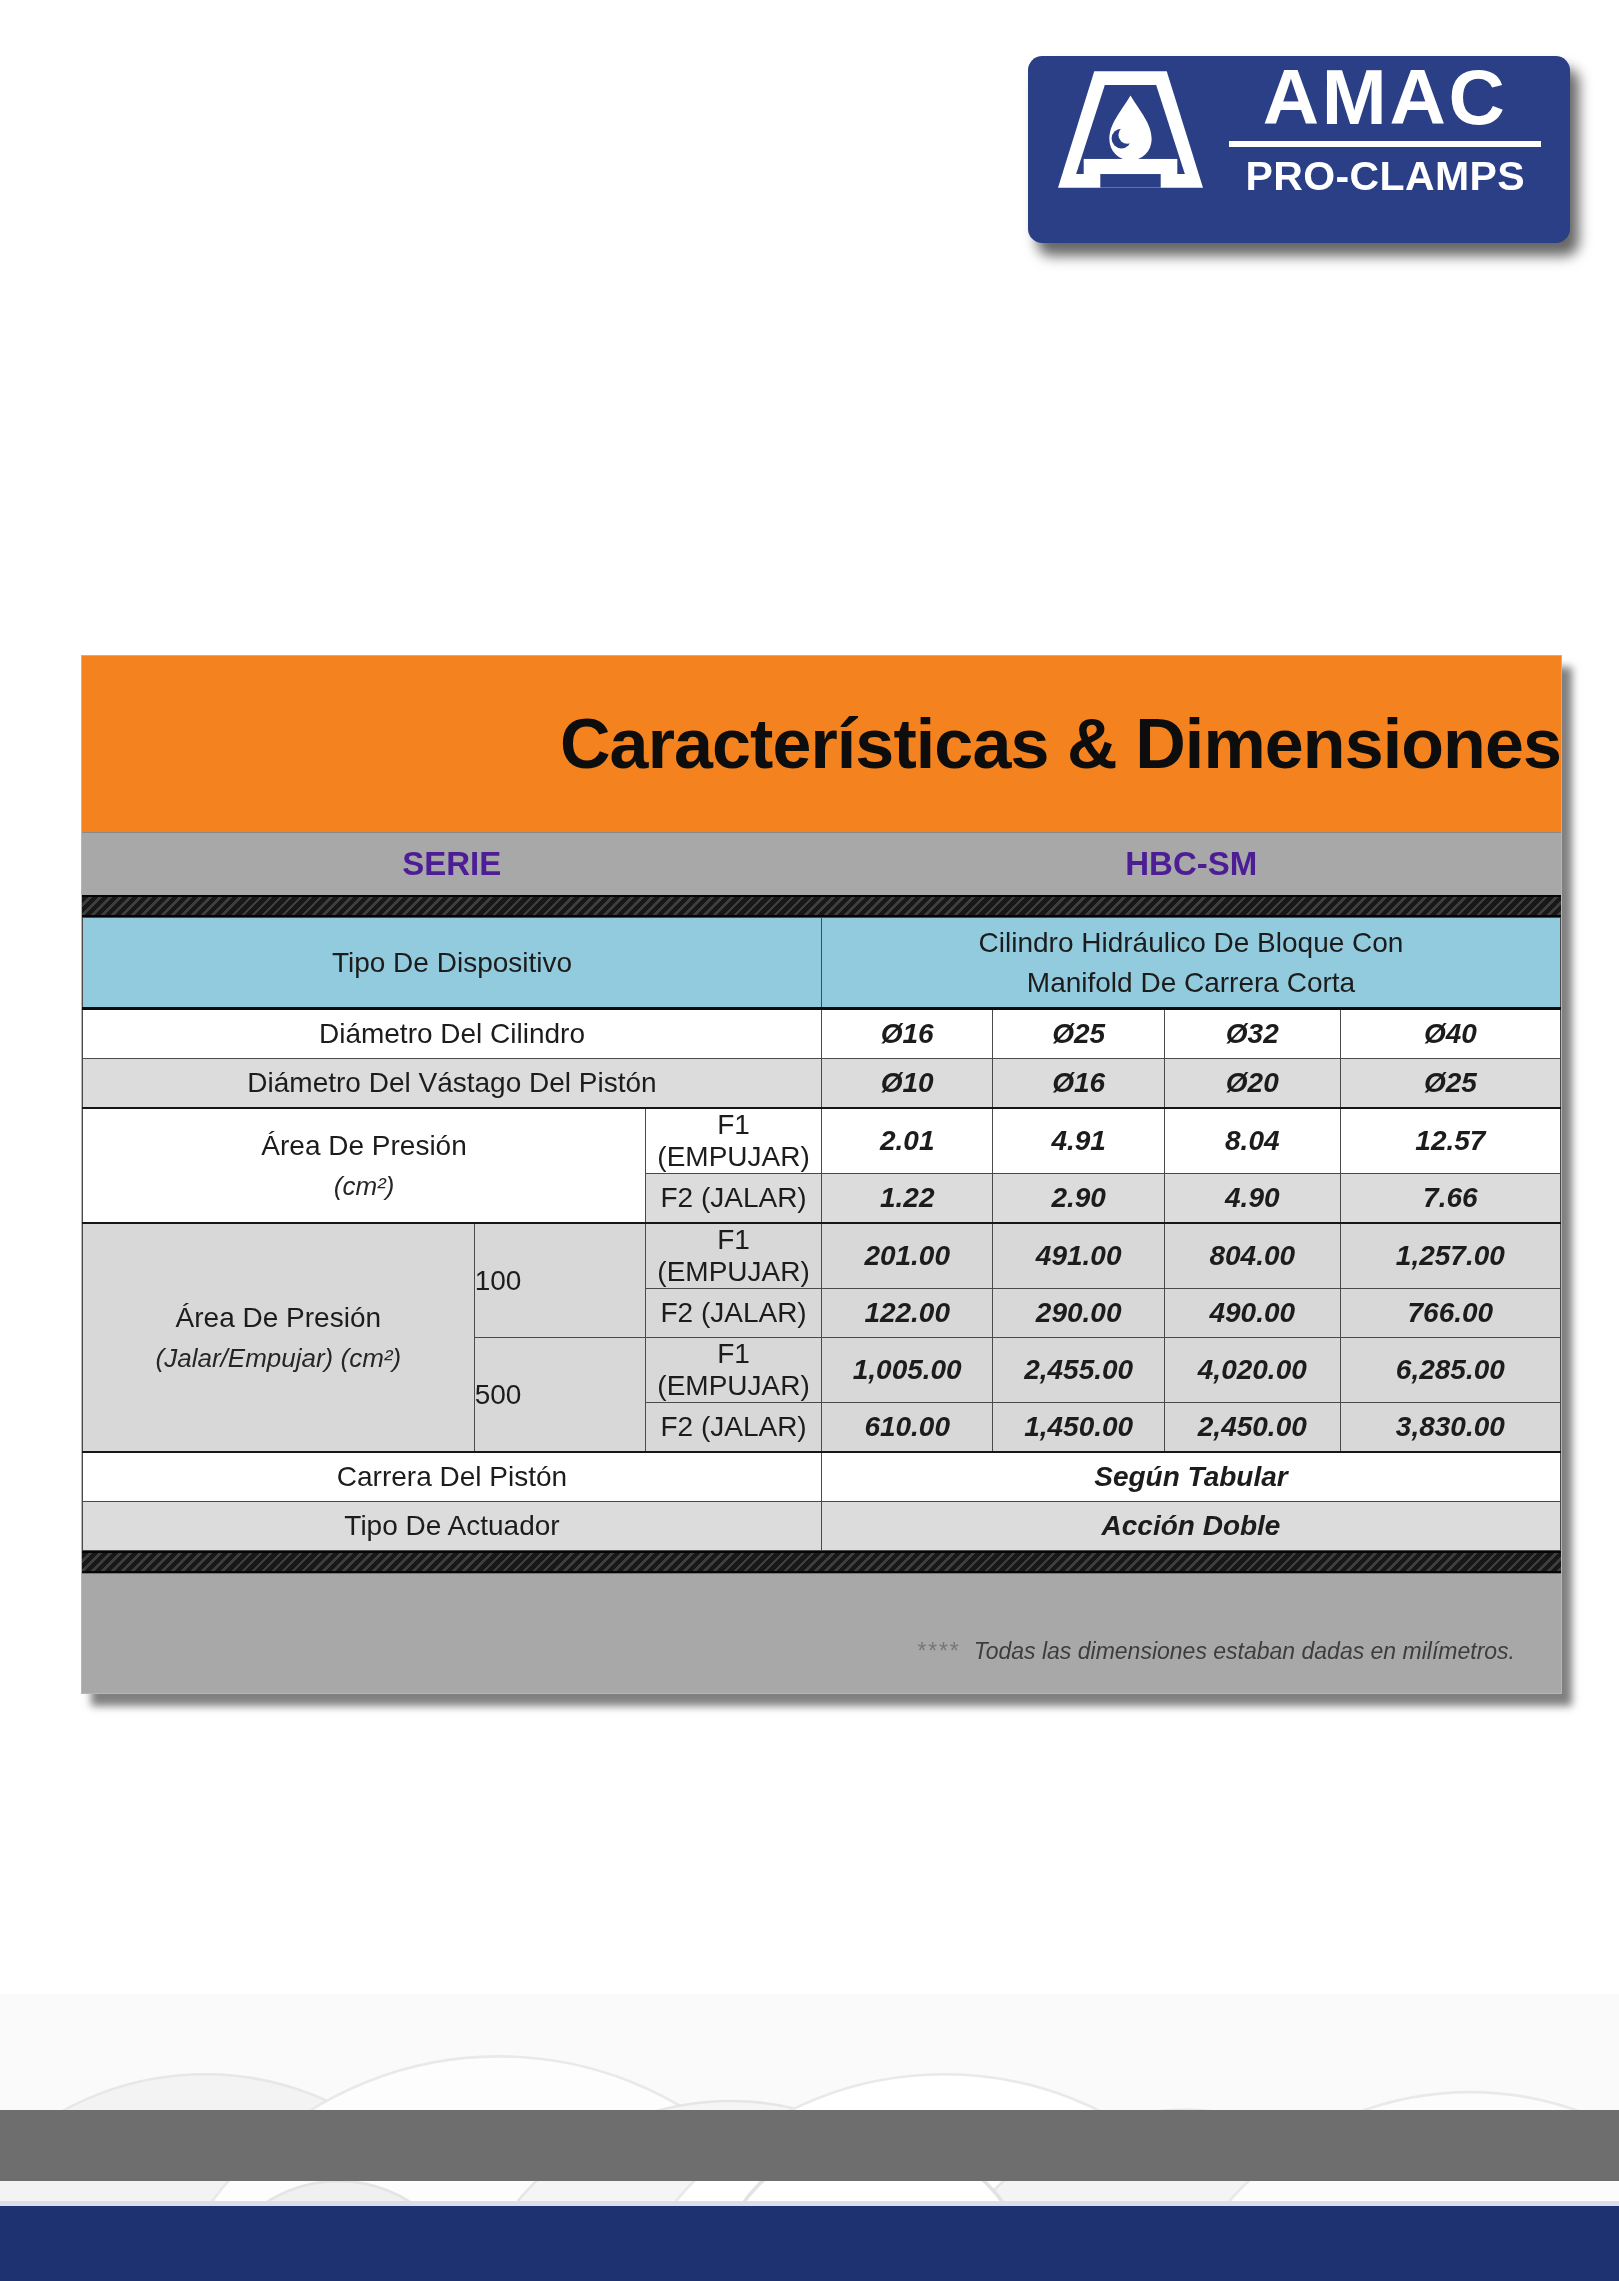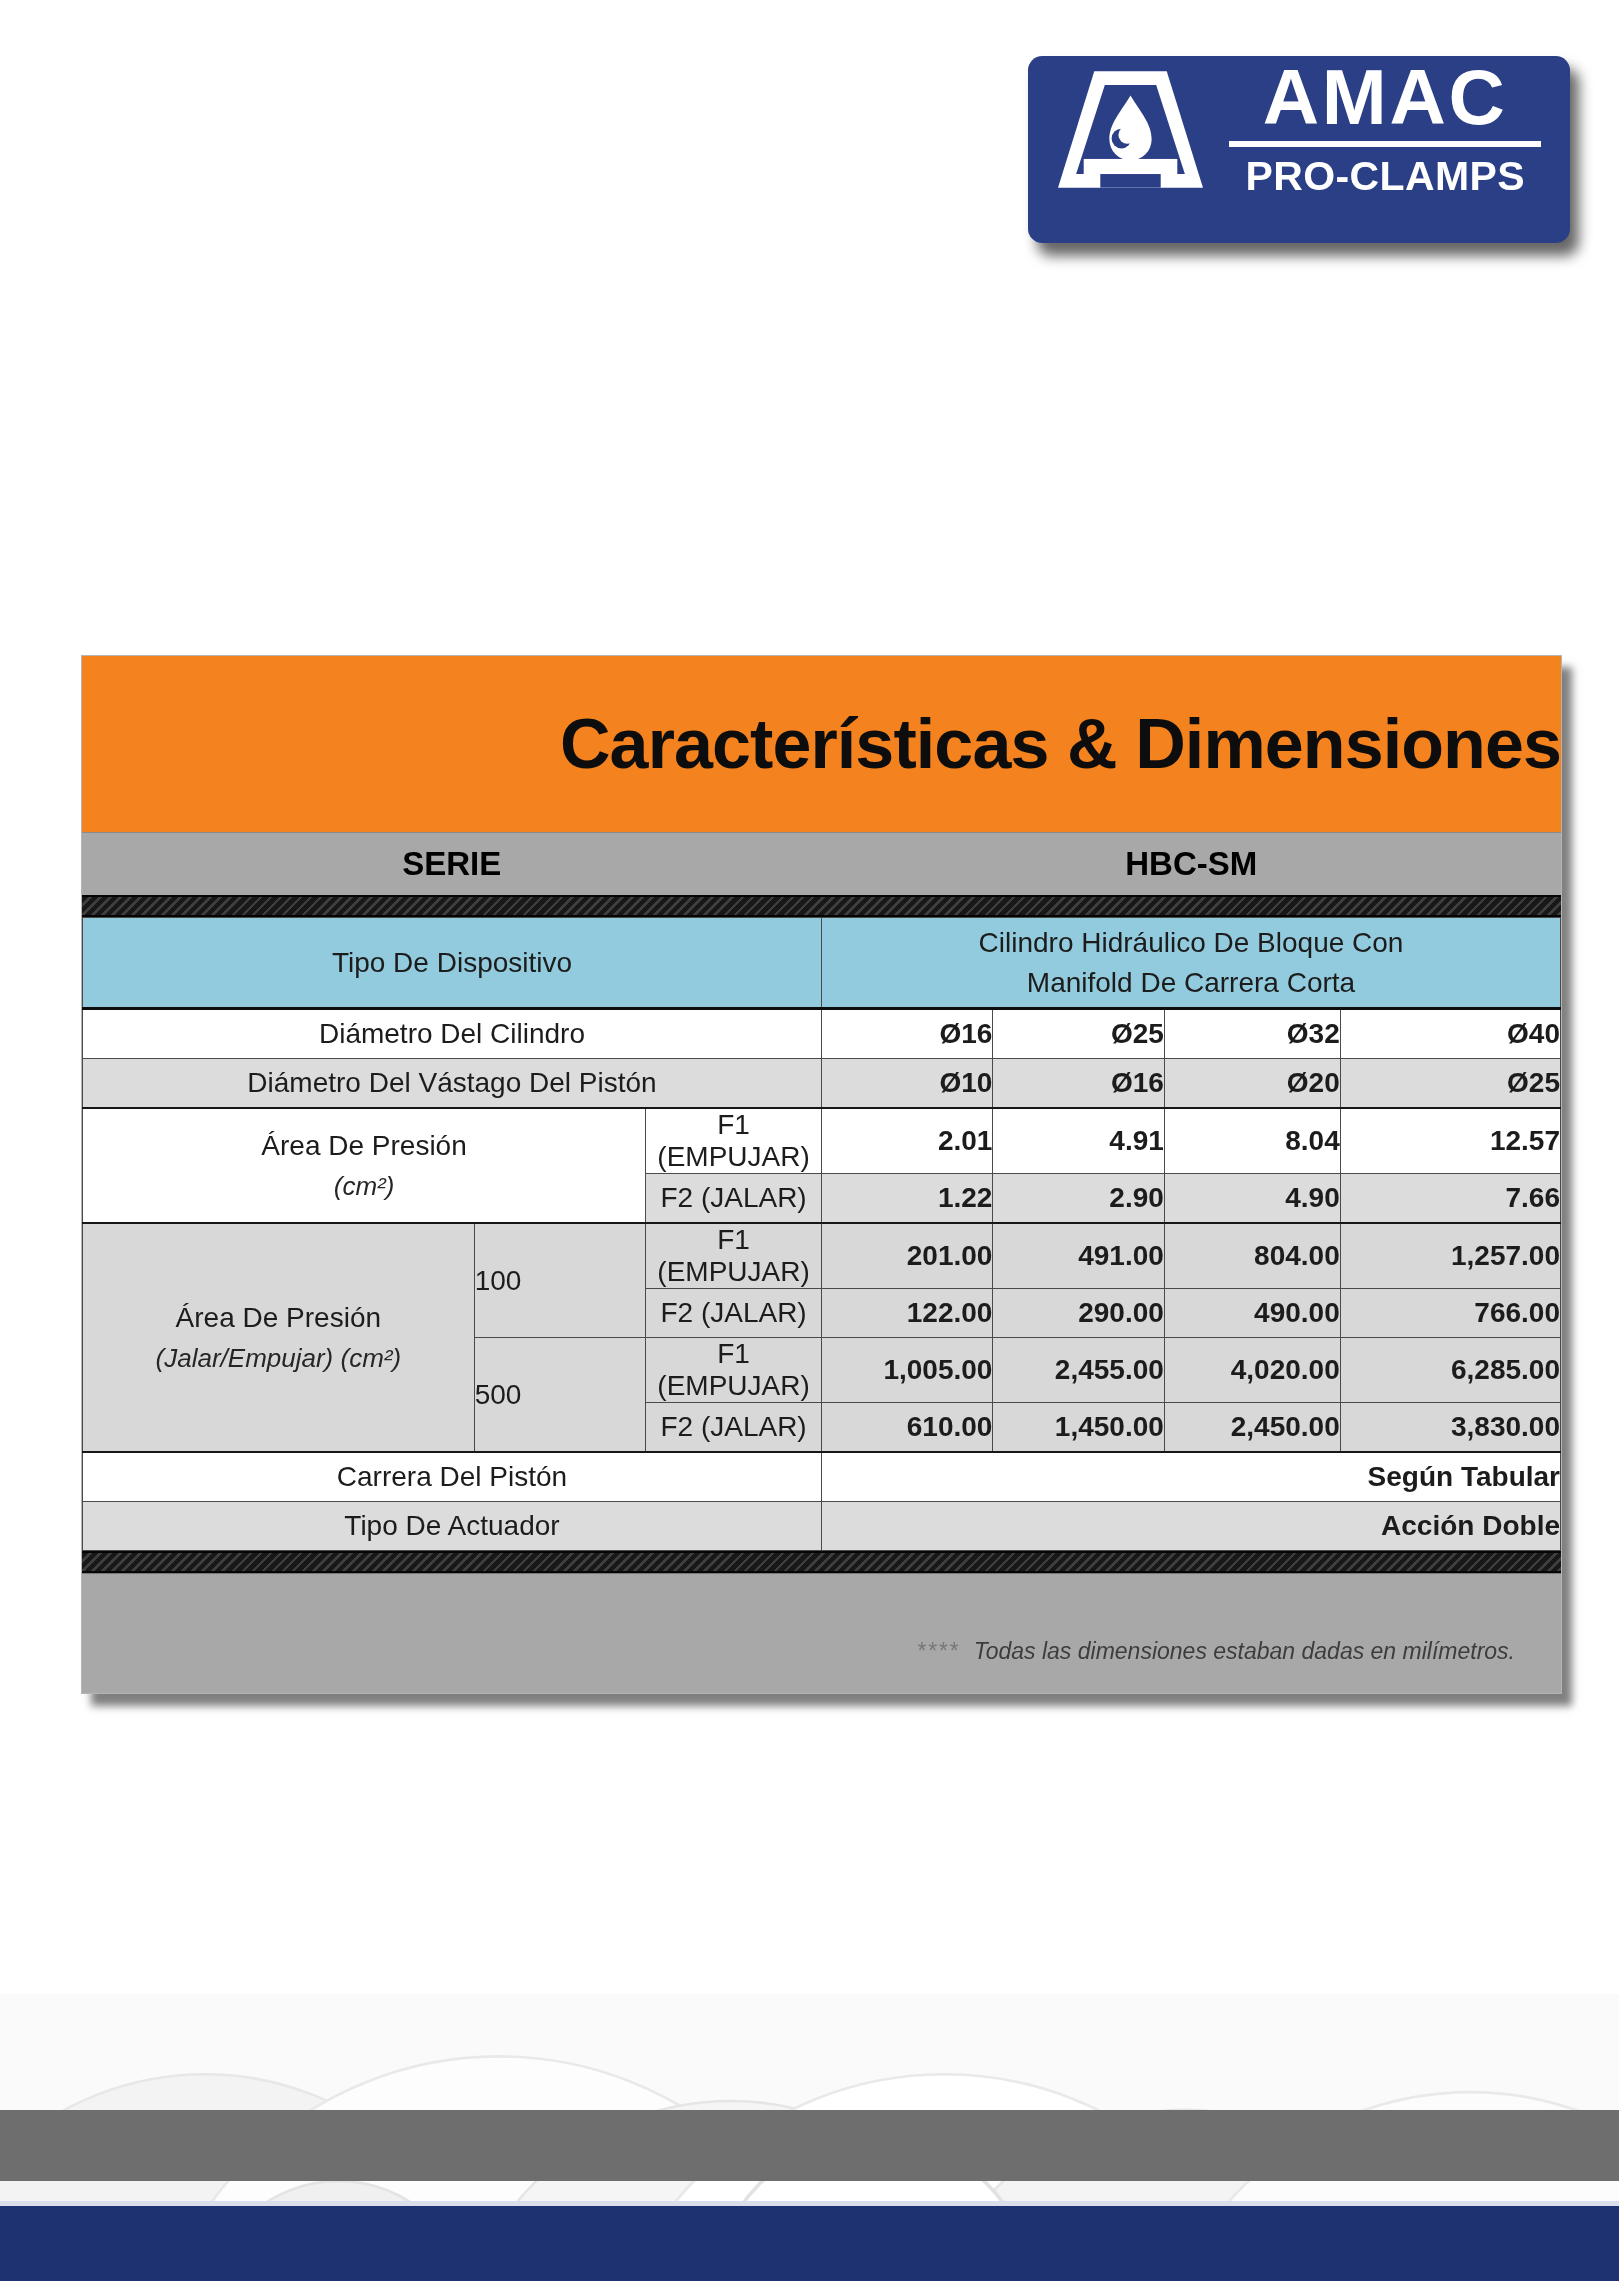--- a/index.html
+++ b/index.html
@@ -38,21 +38,21 @@
   .band-title{
     height:176px;background:#F4821E;
     display:flex;align-items:center;justify-content:flex-end;
   }
   .band-title h1{
     margin:0;font-size:70px;font-weight:bold;color:#0d0d0d;letter-spacing:-0.9px;
   }
   .band-serie{height:62px;background:#A8A8A8;display:flex;border-top:0.9px solid #8a8a8a;}
   .band-serie .scell{
     width:50%;display:flex;align-items:center;justify-content:center;
-    font-size:33px;font-weight:bold;color:#000000;
+    font-size:33px;font-weight:bold;color:#4c1d95;
   }
   .hatch{
     height:18px;
     background:repeating-linear-gradient(135deg,#181818 0 4.5px,#3e3e3e 4.5px 7.1px);
     border-top:2.7px solid #050505;border-bottom:2.7px solid #050505;
   }
 
   table.spec{width:100%;border-collapse:collapse;table-layout:fixed;border:1.8px solid #161616;}
   table.spec td{
     border:1.8px solid #4a4a4a;height:48px;overflow:hidden;
@@ -61,21 +61,21 @@
   tr.device-row td{
     background:#92CBDD;height:89px;border-bottom:3.6px solid #0d0d0d;
     text-align:center;vertical-align:middle;
   }
   td.vb{border-left:2.7px solid #141414;}
   tr.block-top td{border-top:2.7px solid #161616;}
   td.lbl{text-align:center;padding-left:32px;vertical-align:middle;}
   td.lbl .l2{display:block;font-style:italic;font-size:26px;margin-top:9px;color:#262626;}
   td.ctr{text-align:left;vertical-align:middle;}
   td.sub{font-size:22px;text-align:center;vertical-align:middle;color:#2b2b2b;}
-  td.val{font-size:27px;font-weight:bold;text-align:right;vertical-align:middle;color:#101010;}
+  td.val{font-size:27px;font-weight:bold;font-style:italic;text-align:center;vertical-align:middle;color:#101010;}
   td.g{background:#DCDCDC;}
   td.gb{background:#D8D8D8;}
   .dev-line{display:block;line-height:1.4;}
 
   .footband{height:119px;background:#A8A8A8;position:relative;border-top:0.9px solid #777;}
   .footnote{
     position:absolute;right:46px;top:64px;
     font-size:23px;font-style:italic;color:#3d3d3d;white-space:nowrap;
   }
   .footnote .stars{color:#787878;margin-right:14.3px;letter-spacing:1.8px;}

